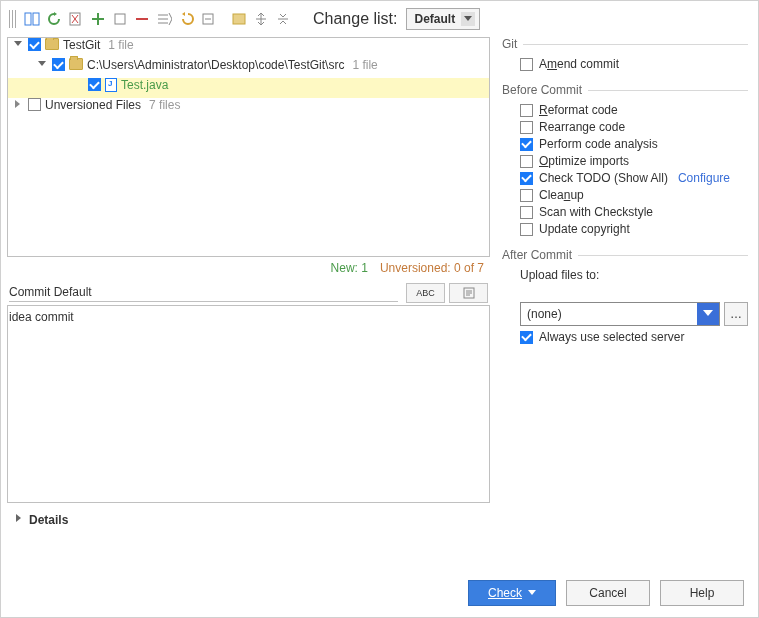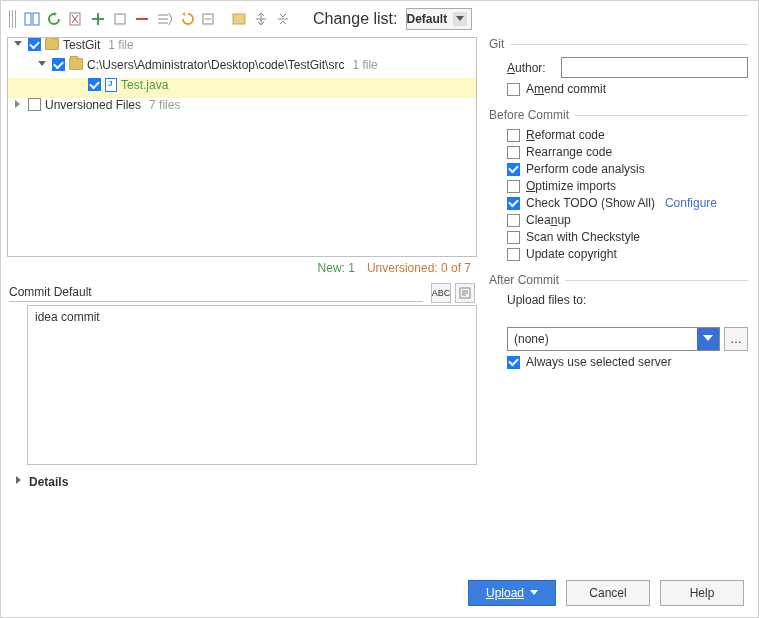--- a/index.html
+++ b/index.html
@@ -17,21 +17,21 @@
   display: flex; align-items: center; gap: 4px;
   padding: 4px 8px; height: 36px;
   border-bottom: 0;
 }
 .toolbar-grip { width: 8px; height: 18px; background: repeating-linear-gradient(90deg,#aaa 0,#aaa 1px,transparent 1px,transparent 3px); margin-right:2px; cursor:move; }
 .tb-icon { width: 18px; height: 18px; display:inline-flex; align-items:center; justify-content:center; cursor:pointer; }
 .tb-sep { width:1px; height:18px; background:transparent; margin:0 2px; }
 .tb-label { font-size:16px; color:#333; margin-left:8px; }
 .change-list {
   display:inline-flex; align-items:center;
-  border:1px solid #aaa; padding:2px 4px 2px 0; font-weight:bold;
+  border:1px solid #aaa; padding:2px 4px 2px 8px; font-weight:bold;
   height:22px; background:#f5f5f5; margin-left:4px;
 }
 .change-list .chevron { width:14px; height:14px; margin-left:6px; background:#e0e0e0; display:flex; align-items:center; justify-content:center; }
 
 .main-split { display:flex; height: calc(100% - 36px - 48px); }
 .left-pane { width: 495px; display:flex; flex-direction:column; padding: 0 6px 6px 6px; }
 .right-pane { flex:1; padding: 0 10px 6px 6px; }
 
 .tree-panel {
   border:1px solid #c0c0c0; height: 220px; background:#fff; overflow:auto;
@@ -53,24 +53,24 @@
 .tree-text.green { color:#4a9b4a; }
 .tree-text.gray { color:#999; margin-left:4px; }
 
 .status-line { display:flex; justify-content:flex-end; gap:12px; padding:4px 6px 2px; font-size:12px; }
 .status-new { color:#4a9b4a; }
 .status-unv { color:#c47a3a; }
 
 .msg-header { display:flex; align-items:center; justify-content:space-between; margin: 6px 2px 2px; }
 .msg-label { border-bottom:1px solid #c0c0c0; flex:1; padding-bottom:2px; color:#333; }
 .msg-icons { display:flex; gap:4px; margin-left:8px; }
-.msg-icon { width:20px; height:20px; border:1px solid #c0c0c0; background:#f5f5f5; display:flex; align-items:center; justify-content:center; font-size:9px; }
+.msg-icon { width:39px; height:20px; border:1px solid #c0c0c0; background:#f5f5f5; display:flex; align-items:center; justify-content:center; font-size:9px; }
 
 .commit-msg {
-  border:1px solid #c0c0c0; height: 160px; padding:4px 7px; background:#fff; font-size:12px;margin-left:20px;
+  border:1px solid #c0c0c0; height: 198px; padding:4px 1px; background:#fff; font-size:12px;
 }
 
 .details-bar { display:flex; padding:4px 8px; border-top:0; margin-top:6px;font-weight:bold; }
 .details-arrow { width:10px; color:#666; margin-right:4px; }
 
 .section-group { margin-bottom:12px; }
 .section-title { color:#666; font-size:12px; position:relative; margin-bottom:6px; display:flex; align-items:center; gap:6px; }
 .section-title::after { content:""; flex:1; height:1px; background:#d8d8d8; }
 .field-row { display:flex; align-items:center; gap:6px; margin:4px 0 4px 18px; }
 .field-label { min-width:48px; color:#333; }
@@ -248,24 +248,20 @@
               <path d="M1 1l5 4-5 4z" fill="#666"></path>
             </svg>
           </span>
         <span>Details</span>
       </div>
     </div>
 
     <div class="right-pane">
       <div class="section-group">
         <div class="section-title">Git</div>
-        <div class="field-row">
-          <span class="field-label"><span class="underline">A</span>uthor:</span>
-          <input class="input-text" type="text" value="" style="">
-        </div>
         <div class="check-row">
           <span class="chk"></span>
           <span>A<span class="underline">m</span>end commit</span>
         </div>
       </div>
 
       <div class="section-group">
         <div class="section-title">Before Commit</div>
         <div class="check-row">
             <span class="chk"></span>
@@ -319,21 +315,21 @@
         <div class="check-row">
             <span class="chk checked"></span>
             <span>Always use selected server</span>
           </div>
       </div>
     </div>
   </div>
 
   <div class="button-bar">
     <span class="btn primary">
-      <span>Upload</span>
+      <span>Check</span>
       <span class="chevron-down">
           <svg width="8" height="6">
             <path d="M0 0l4 5 4-5z" fill="#fff"></path>
           </svg>
         </span>
     </span>
     <span class="btn">Cancel</span>
     <span class="btn">Help</span>
   </div>
 </div>

